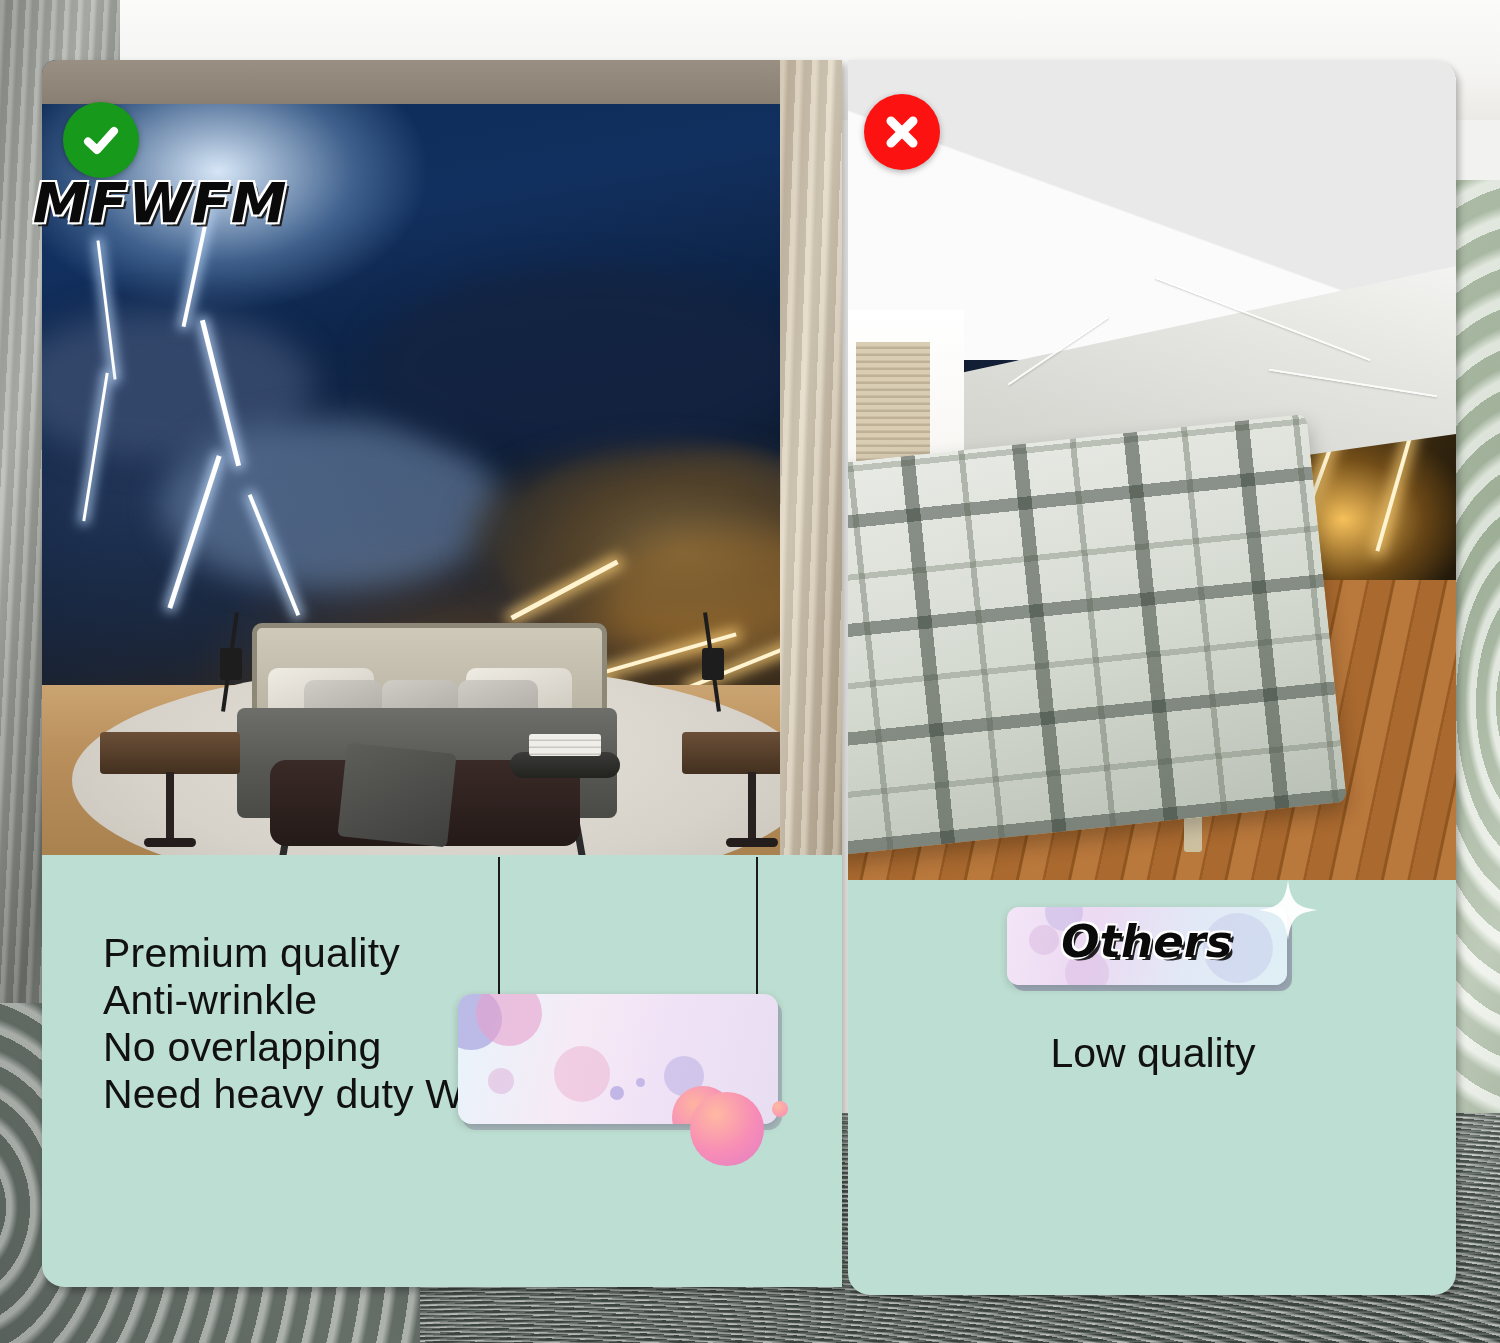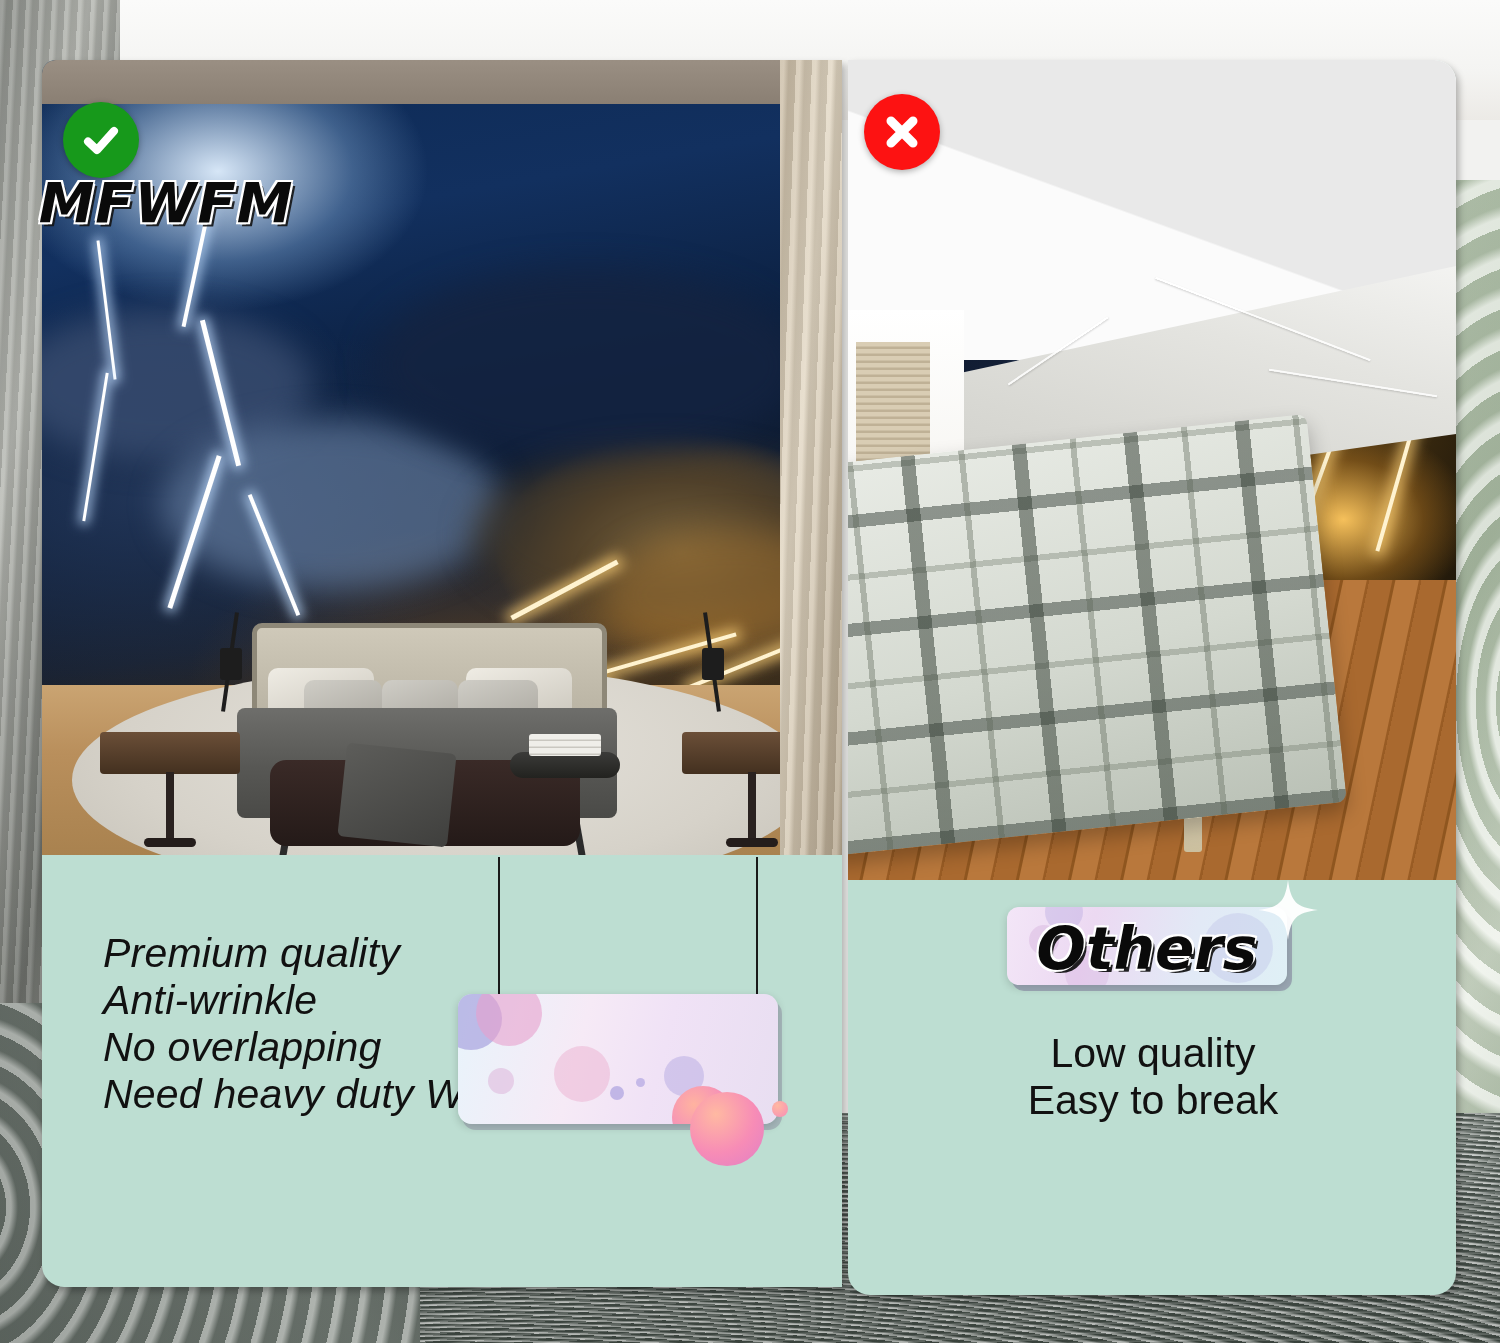--- a/index.html
+++ b/index.html
@@ -154,50 +154,50 @@
   .bed-frame-leg{position:absolute;width:18px;height:80px;border-radius:3px;
     background:linear-gradient(180deg,#e6dcc2 0%,#cbbf9e 100%);}
 
   
   .status-badge{position:absolute;width:76px;height:76px;border-radius:50%;
     display:flex;align-items:center;justify-content:center;}
   #badge-check{left:63px;top:102px;background:#17991b;box-shadow:0 2px 6px rgba(0,0,0,.3);}
   #badge-cross{left:864px;top:94px;background:#fd1212;box-shadow:0 2px 6px rgba(0,0,0,.3);}
 
   
-  .feature-list{position:absolute;left:103px;top:930px;width:700px;font-style:italic;}
+  .feature-list{position:absolute;left:103px;top:930px;width:700px;}
   .feature-line{font-size:41px;line-height:47px;color:#111111;letter-spacing:.2px;white-space:nowrap;}
 
   .con-list{position:absolute;left:1000px;top:1030px;width:400px;text-align:center;}
   .con-line{font-size:41px;line-height:47px;color:#111111;white-space:nowrap;}
 
   
   #brand-sign-wrap{position:absolute;left:458px;top:857px;width:360px;height:300px;}
   .string{position:absolute;width:2px;background:#1a1a1a;top:0;}
   .string-dot{position:absolute;width:9px;height:9px;border-radius:50%;background:#111;}
   #brand-sign{position:absolute;left:0;top:137px;width:320px;height:130px;border-radius:14px;
     overflow:hidden;
     background:linear-gradient(105deg,#e8f4fb 0%,#f6eaf6 38%,#f0e2f6 62%,#e8def1 100%);
     box-shadow:4px 6px 0 rgba(120,110,140,.35), 0 3px 8px rgba(0,0,0,.18);}
   .blob{position:absolute;border-radius:50%;}
   #brand-text{position:absolute;left:0;top:170px;width:320px;text-align:center;
     font-family:"DejaVu Sans","Liberation Sans",sans-serif;
     font-size:56px;font-weight:700;font-style:italic;color:#0a0a0a;
     letter-spacing:1px;
     text-shadow:-2px -2px 0 #ffffff, 2px 2px 0 #ffffff, -2px 2px 0 #ffffff,
-                2px -2px 0 #ffffff, 4px 4px 0 rgba(20,20,20,.9);margin-left:6px;}
+                2px -2px 0 #ffffff, 4px 4px 0 rgba(20,20,20,.9);}
 
   
   #others-badge{position:absolute;left:1007px;top:907px;width:280px;height:78px;border-radius:12px;
     overflow:hidden;
     background:linear-gradient(105deg,#f3e6f7 0%,#ecd9f2 30%,#e2e9f6 65%,#dff0f6 100%);
     box-shadow:5px 6px 0 rgba(110,100,140,.45), 0 3px 8px rgba(0,0,0,.16);}
   #others-text{position:absolute;left:1007px;top:915px;width:280px;text-align:center;
     font-family:"DejaVu Sans","Liberation Sans",sans-serif;
-    font-size:58px;font-weight:700;font-style:italic;color:#0a0a0a;letter-spacing:0px;
+    font-size:45px;font-weight:700;font-style:italic;color:#0a0a0a;letter-spacing:0px;
     text-shadow:-2px -2px 0 #fff, 2px -2px 0 #fff, -2px 2px 0 #fff,
                 3px 3px 0 rgba(15,15,15,.92);}
   #sparkle{position:absolute;left:1258px;top:880px;width:60px;height:60px;pointer-events:none;}
 </style>
 </head>
 <body>
 
 <div id="stage">
 
   <div class="bg-base"></div>
@@ -301,21 +301,20 @@
       <div class="bad-window"></div>
       <div class="bad-blind"></div>
       <div class="bad-baseboard"></div>
       <div class="bad-floor"></div>
       <div class="bed-frame-leg" style="left:336px;top:712px;"></div>
       <div class="plaid-bed"></div>
     </div>
 
     <div class="con-list" style="left:60px;top:970px;width:490px;">
       <div class="con-line">Low quality</div>
-      <div class="con-line">Easy to break</div>
     </div>
   </div>
 
   <div class="status-badge" id="badge-cross">
     <svg width="46" height="46" viewBox="0 0 46 46" aria-hidden="true">
       <path d="M12 12 L34 34 M34 12 L12 34" fill="none" stroke="#ffffff" stroke-width="9" stroke-linecap="round"></path>
     </svg>
   </div>
 
   <div id="brand-sign-wrap">

